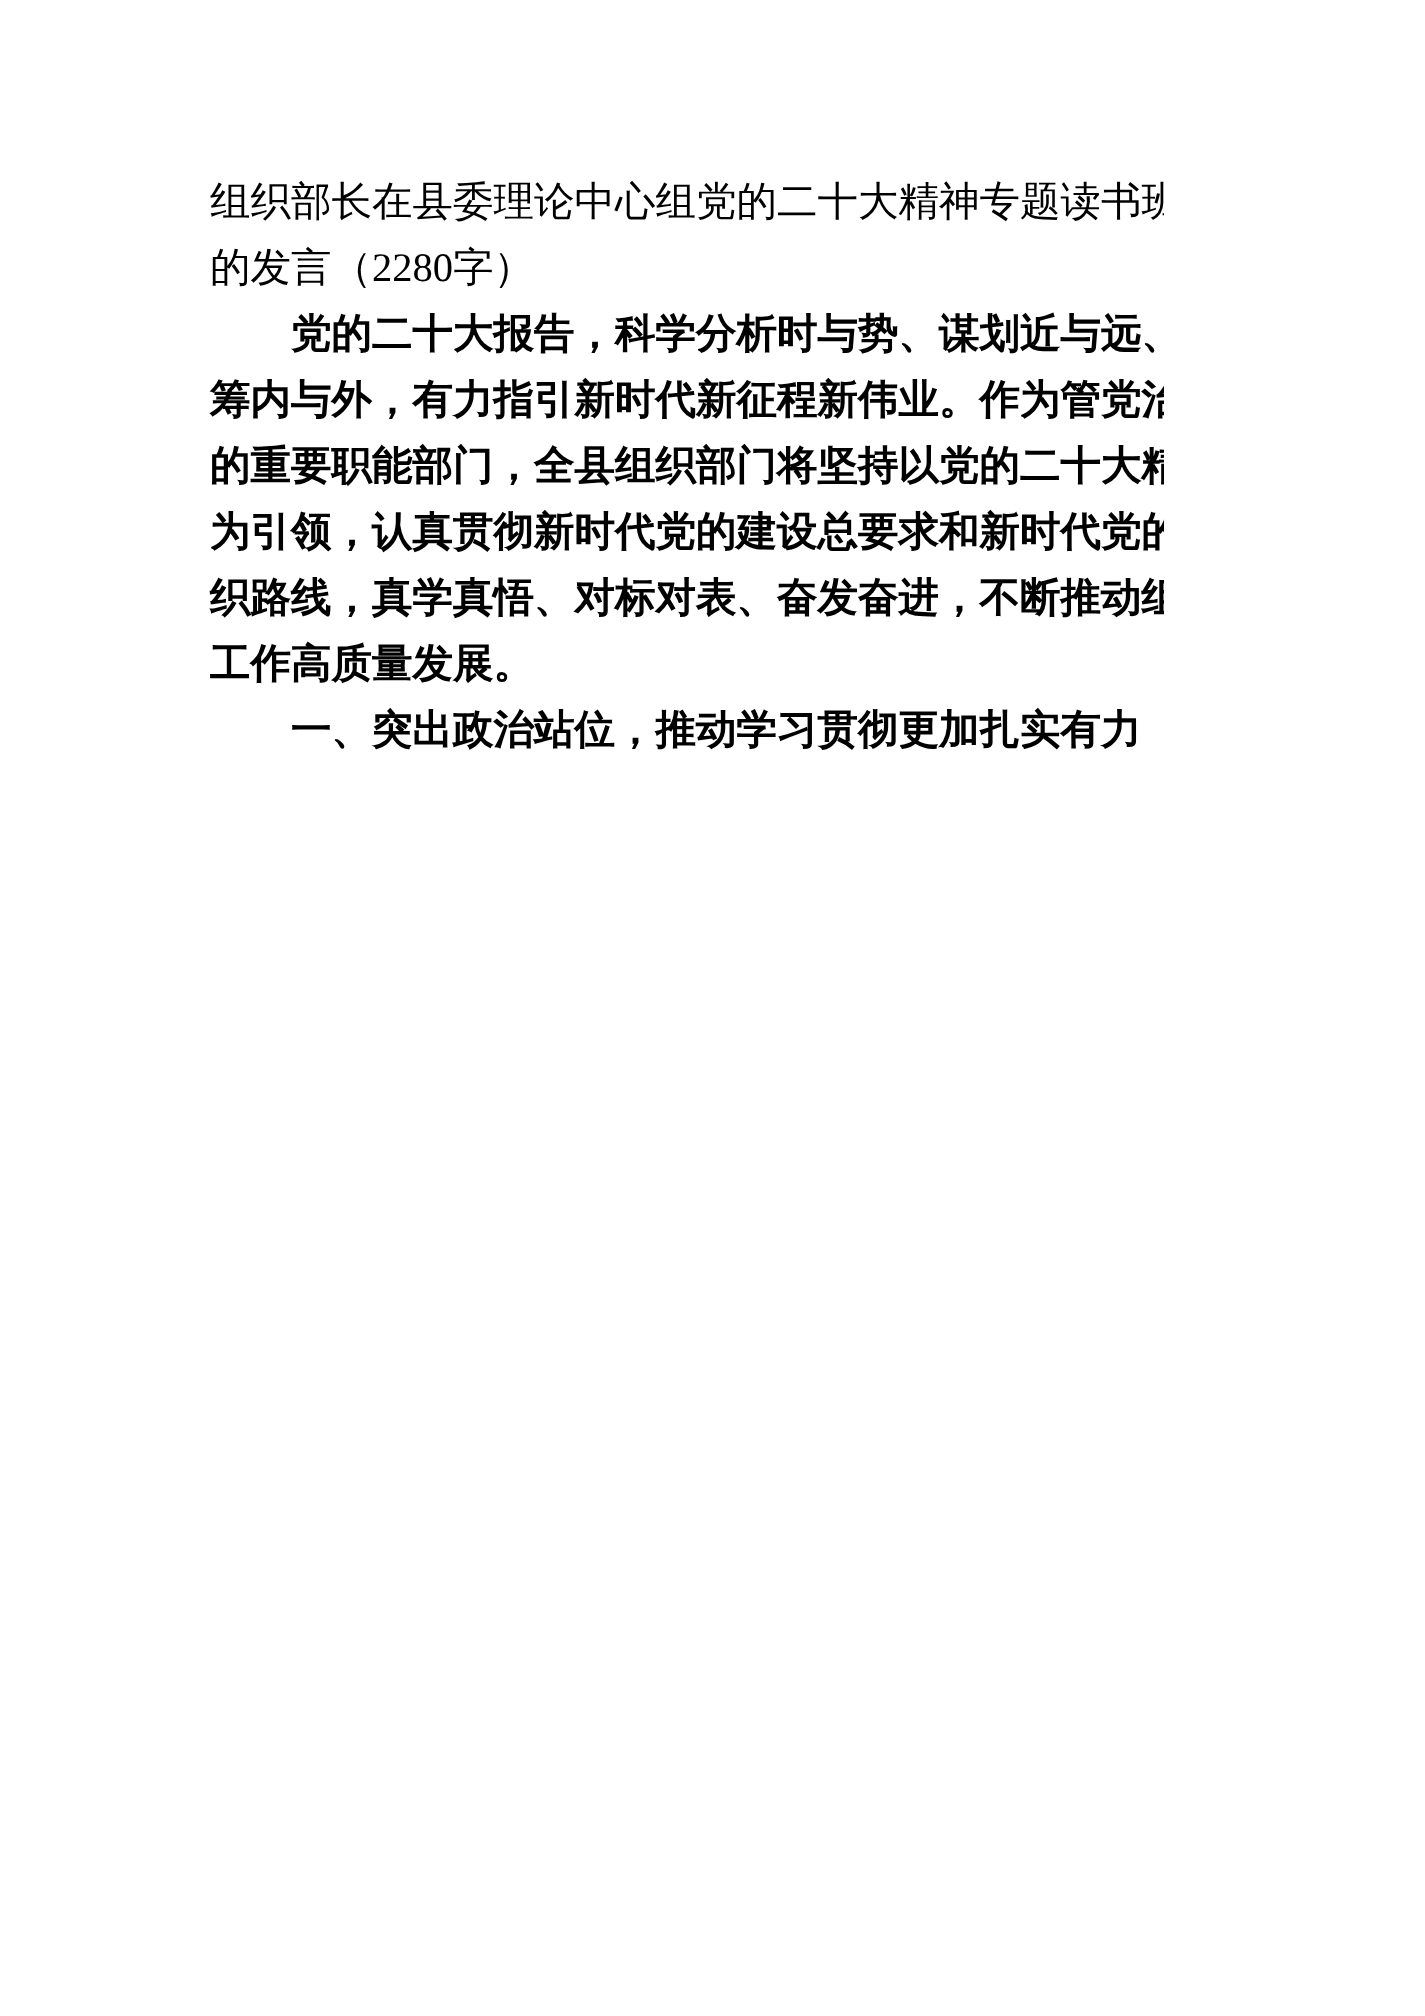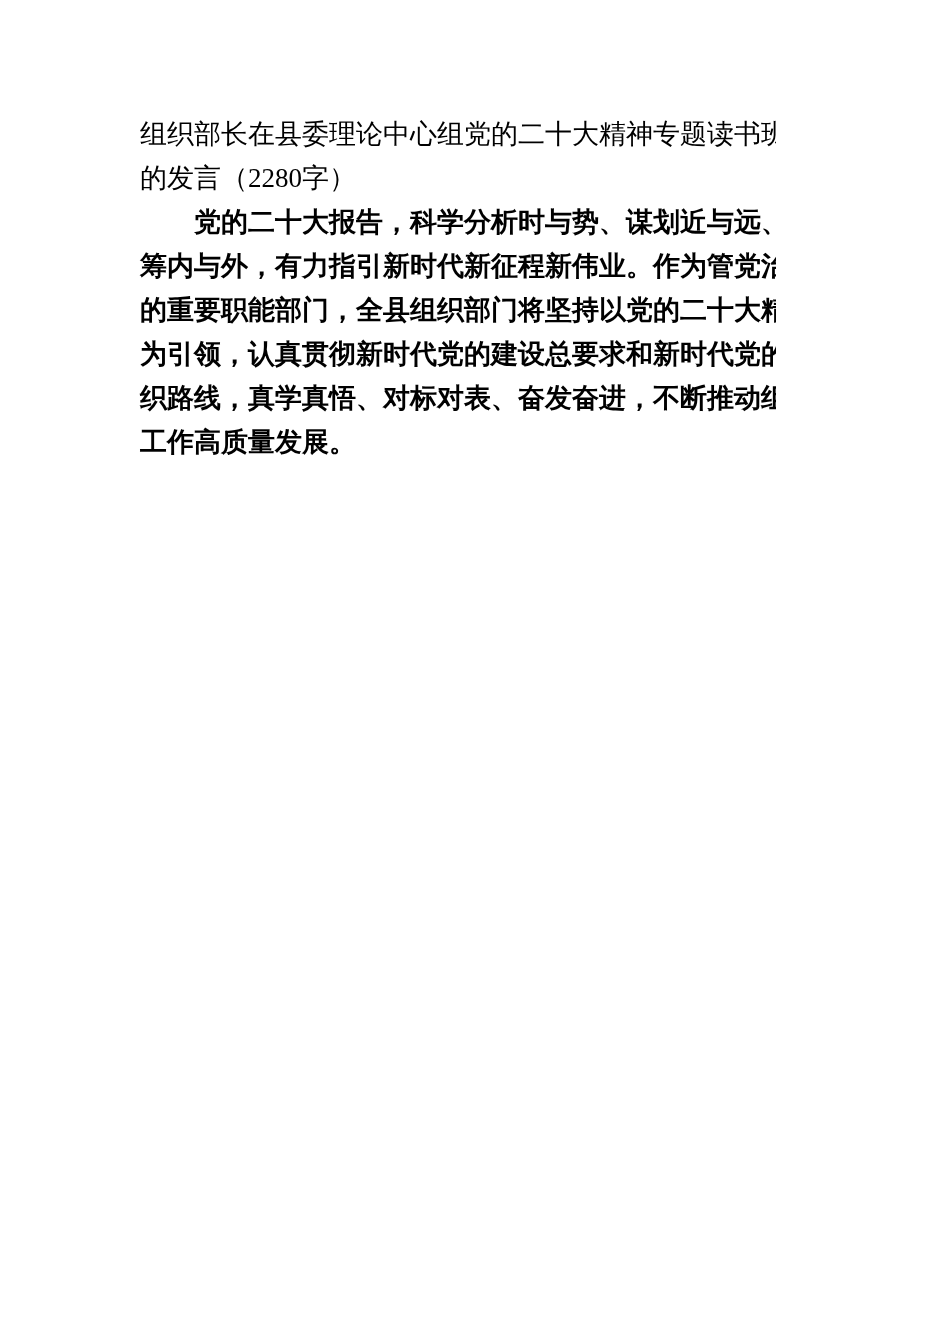--- a/index.html
+++ b/index.html
@@ -36,14 +36,15 @@
     font-weight: bold;
   }
 </style>
 </head>
 <body>
 
 <div class="page">
   <div class="content">
     <p>组织部长在县委理论中心组党的二十大精神专题读书班上的发言（2280字）</p>
     <p class="indent">党的二十大报告，科学分析时与势、谋划近与远、统筹内与外，有力指引新时代新征程新伟业。作为管党治党的重要职能部门，全县组织部门将坚持以党的二十大精神为引领，认真贯彻新时代党的建设总要求和新时代党的组织路线，真学真悟、对标对表、奋发奋进，不断推动组织工作高质量发展。</p>
+    <p class="indent">一、突出政治站位，推动学习贯彻更加扎实有力</p>
   </div>
 </div>
 
 </body></html>

